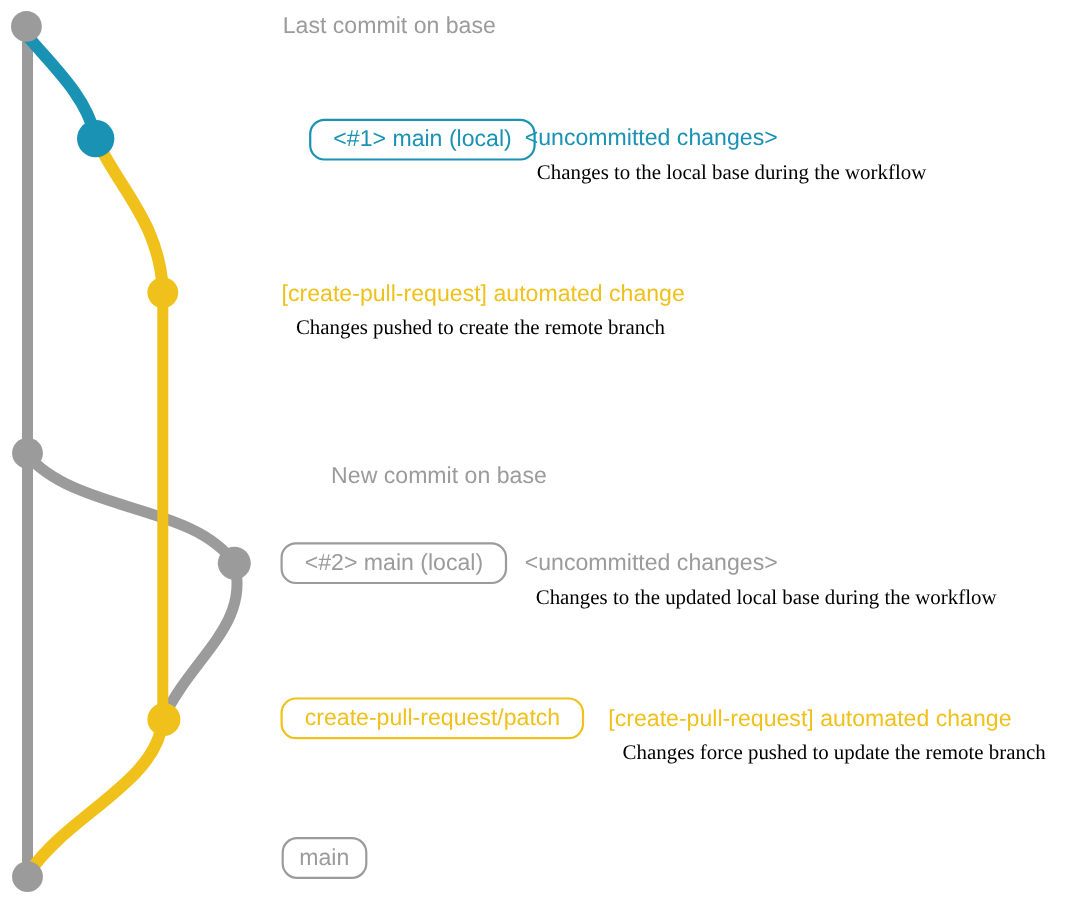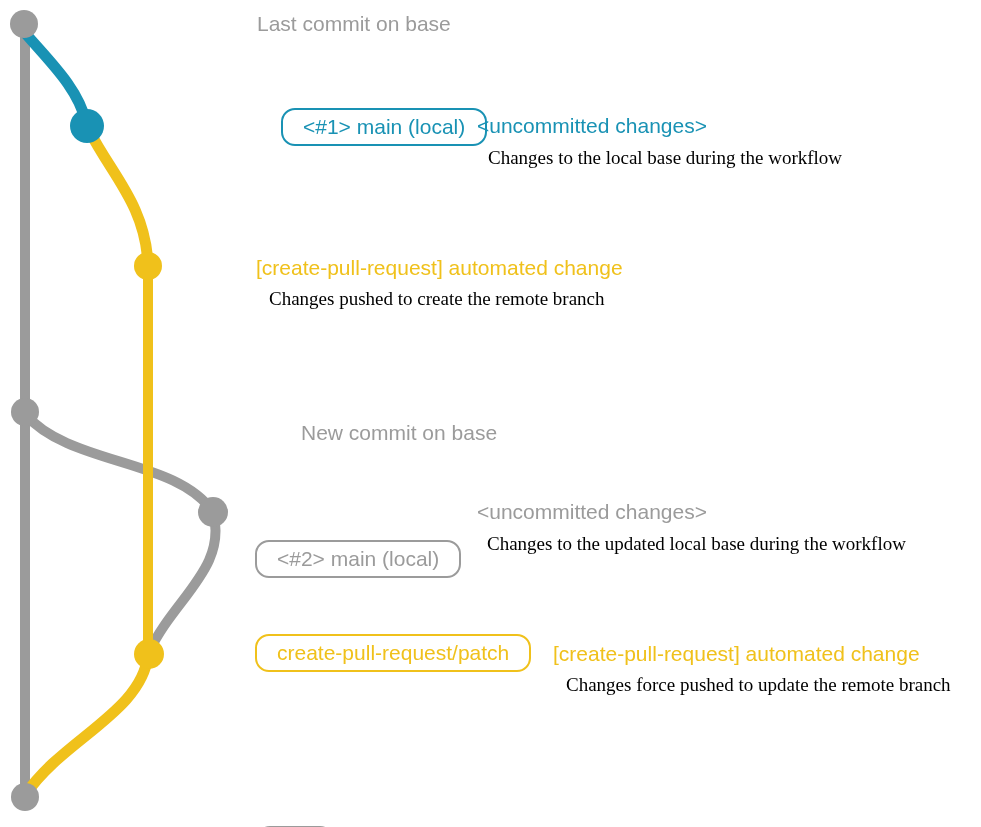--- a/index.html
+++ b/index.html
@@ -28,21 +28,21 @@
 
   .tag{
     display:inline-block;
     border:2px solid;
     border-radius:14px;
     padding:5px 20px;
     font-size:21px;
     background:#ffffff;
   }
   .tag.blue{border-color:var(--blue);color:var(--blue);margin-left:28px;}
-  .tag.gray{border-color:var(--gray);color:var(--gray);margin-top:47px;}
+  .tag.gray{border-color:var(--gray);color:var(--gray);}
   .tag.yellow{border-color:var(--yellow);color:var(--yellow);}
 </style>
 </head>
 <body>
 
 <div id="canvas">
 
   <svg id="graph-svg" width="250" height="827" viewBox="0 0 250 827">
 
     <path class="edge stroke-gray" stroke-width="10" d="M25,24 L25,797"></path>
@@ -86,17 +86,17 @@
   </div>
   <div class="abs sans gray-text" style="left:477px;top:500px;">&lt;uncommitted changes&gt;</div>
   <div class="abs" style="left:255px;top:634px;">
     <span class="tag yellow">create-pull-request/patch</span>
   </div>
 
   <div class="abs serif" style="left:487px;top:533px;">Changes to the updated local base during the workflow</div>
   <div class="abs sans yellow-text" style="left:553px;top:642px;">[create-pull-request] automated change</div>
   <div class="abs serif" style="left:566px;top:674px;">Changes force pushed to update the remote branch</div>
 
-  <div class="abs" style="left:256px;top:779px;text-align:center;">
+  <div class="abs" style="left:256px;top:761px;text-align:center;">
     <span class="tag gray" style="padding:5px 14px;">main</span>
   </div>
 
 </div>
 
 </body></html>

